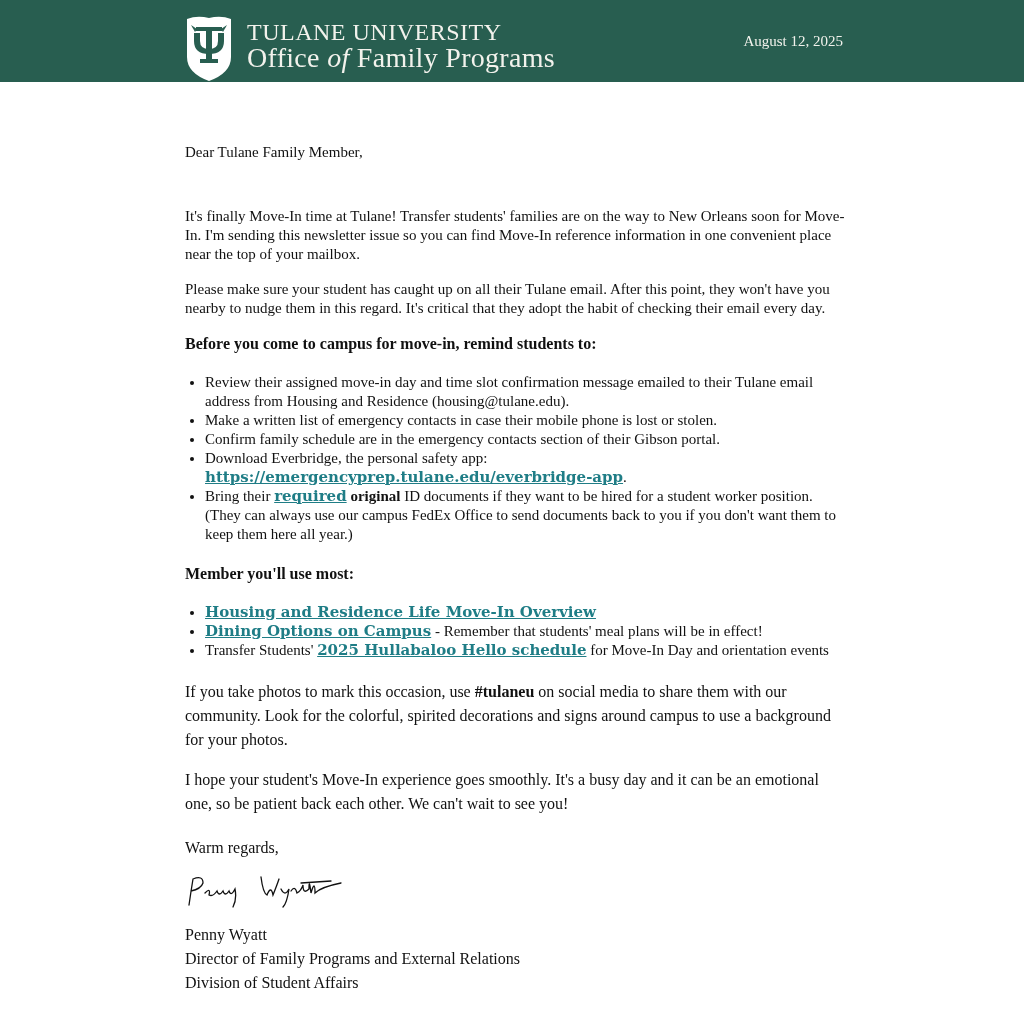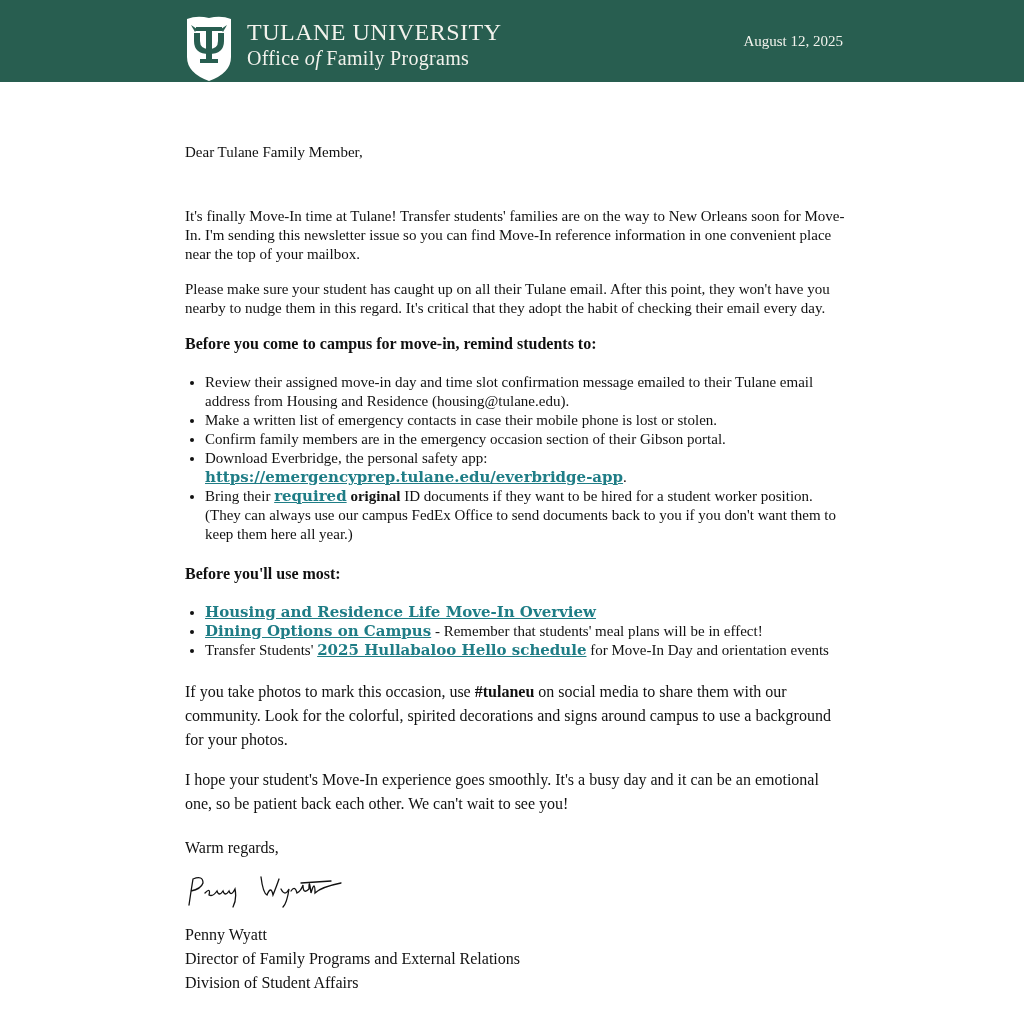--- a/index.html
+++ b/index.html
@@ -2,21 +2,21 @@
 <html><head>
 <meta charset="utf-8">
 <style>
   html, body { margin: 0; padding: 0; background: #ffffff; }
   body { width: 1024px; height: 1024px; overflow: hidden; font-family: "DejaVu Serif", "Liberation Serif", serif; color: #111; }
   .header { background: #285e50; height: 82px; position: relative; }
   .header-inner { position: absolute; left: 185px; top: 15px; width: 658px; height: 67px; }
   .logo { position: absolute; left: 0; top: 0; width: 48px; height: 67px; }
   .brand { position: absolute; left: 62px; top: 4px; color: #f2f2ec; font-family: "Liberation Serif", serif; }
   .brand-1 { font-size: 24px; letter-spacing: 0.5px; line-height: 26px; }
-  .brand-2 { font-size: 20px; line-height: 26px; letter-spacing: 0.3px; }
+  .brand-2 { font-size: 28px; line-height: 26px; letter-spacing: 0.3px; }
   .brand-2 i { font-style: italic; }
   .date { position: absolute; right: 0; top: 18px; color: #f2f2ec; font-family: "Liberation Serif", serif; font-size: 15px; }
   .content { position: absolute; left: 185px; top: 143px; width: 660px; font-size: 15px; line-height: 19px; font-family: "Liberation Serif", serif; }
   .content p { margin: 0; }
   .greet { margin-bottom: 45px !important; }
   .para { margin-bottom: 16px !important; }
   h3 { margin: 0 0 20px 0; font-size: 16px; font-weight: bold; }
   ul { margin: 0 0 20px 0; padding-left: 20px; }
   li { margin: 0; }
   a { color: #1f7d86; font-weight: bold; text-decoration: underline; font-family: "DejaVu Serif", serif; font-size: 15px; }
@@ -51,26 +51,26 @@
 
 <div class="content">
   <p class="greet">Dear Tulane Family Member,</p>
   <p class="para">It's finally Move-In time at Tulane! Transfer students' families are on the way to New Orleans soon for Move-In. I'm sending this newsletter issue so you can find Move-In reference information in one convenient place near the top of your mailbox.</p>
   <p class="para">Please make sure your student has caught up on all their Tulane email. After this point, they won't have you nearby to nudge them in this regard. It's critical that they adopt the habit of checking their email every day.</p>
 
   <h3>Before you come to campus for move-in, remind students to:</h3>
   <ul>
     <li>Review their assigned move-in day and time slot confirmation message emailed to their Tulane email address from Housing and Residence (housing@tulane.edu).</li>
     <li>Make a written list of emergency contacts in case their mobile phone is lost or stolen.</li>
-    <li>Confirm family members are in the emergency occasion section of their Gibson portal.</li>
+    <li>Confirm family schedule are in the emergency contacts section of their Gibson portal.</li>
     <li><span>Download Everbridge, the personal safety app:</span><br><a href="#">https://emergencyprep.tulane.edu/everbridge-app</a><span>.</span></li>
     <li><span>Bring their</span> <a href="#">required</a> <b>original</b> <span>ID documents if they want to be hired for a student worker position. (They can always use our campus FedEx Office to send documents back to you if you don't want them to keep them here all year.)</span></li>
   </ul>
 
-  <h3>Before you'll use most:</h3>
+  <h3>Member you'll use most:</h3>
   <ul>
     <li><a href="#">Housing and Residence Life Move-In Overview</a></li>
     <li><a href="#">Dining Options on Campus</a><span> - Remember that students' meal plans will be in effect!</span></li>
     <li><span>Transfer Students' </span><a href="#">2025 Hullabaloo Hello schedule</a><span> for Move-In Day and orientation events</span></li>
   </ul>
 
   <p class="para-lg"><span>If you take photos to mark this occasion, use </span><b>#tulaneu</b><span> on social media to share them with our community. Look for the colorful, spirited decorations and signs around campus to use a background for your photos.</span></p>
   <p class="para-lg">I hope your student's Move-In experience goes smoothly. It's a busy day and it can be an emotional one, so be patient back each other. We can't wait to see you!</p>
 
   <p class="sig-close">Warm regards,</p>

